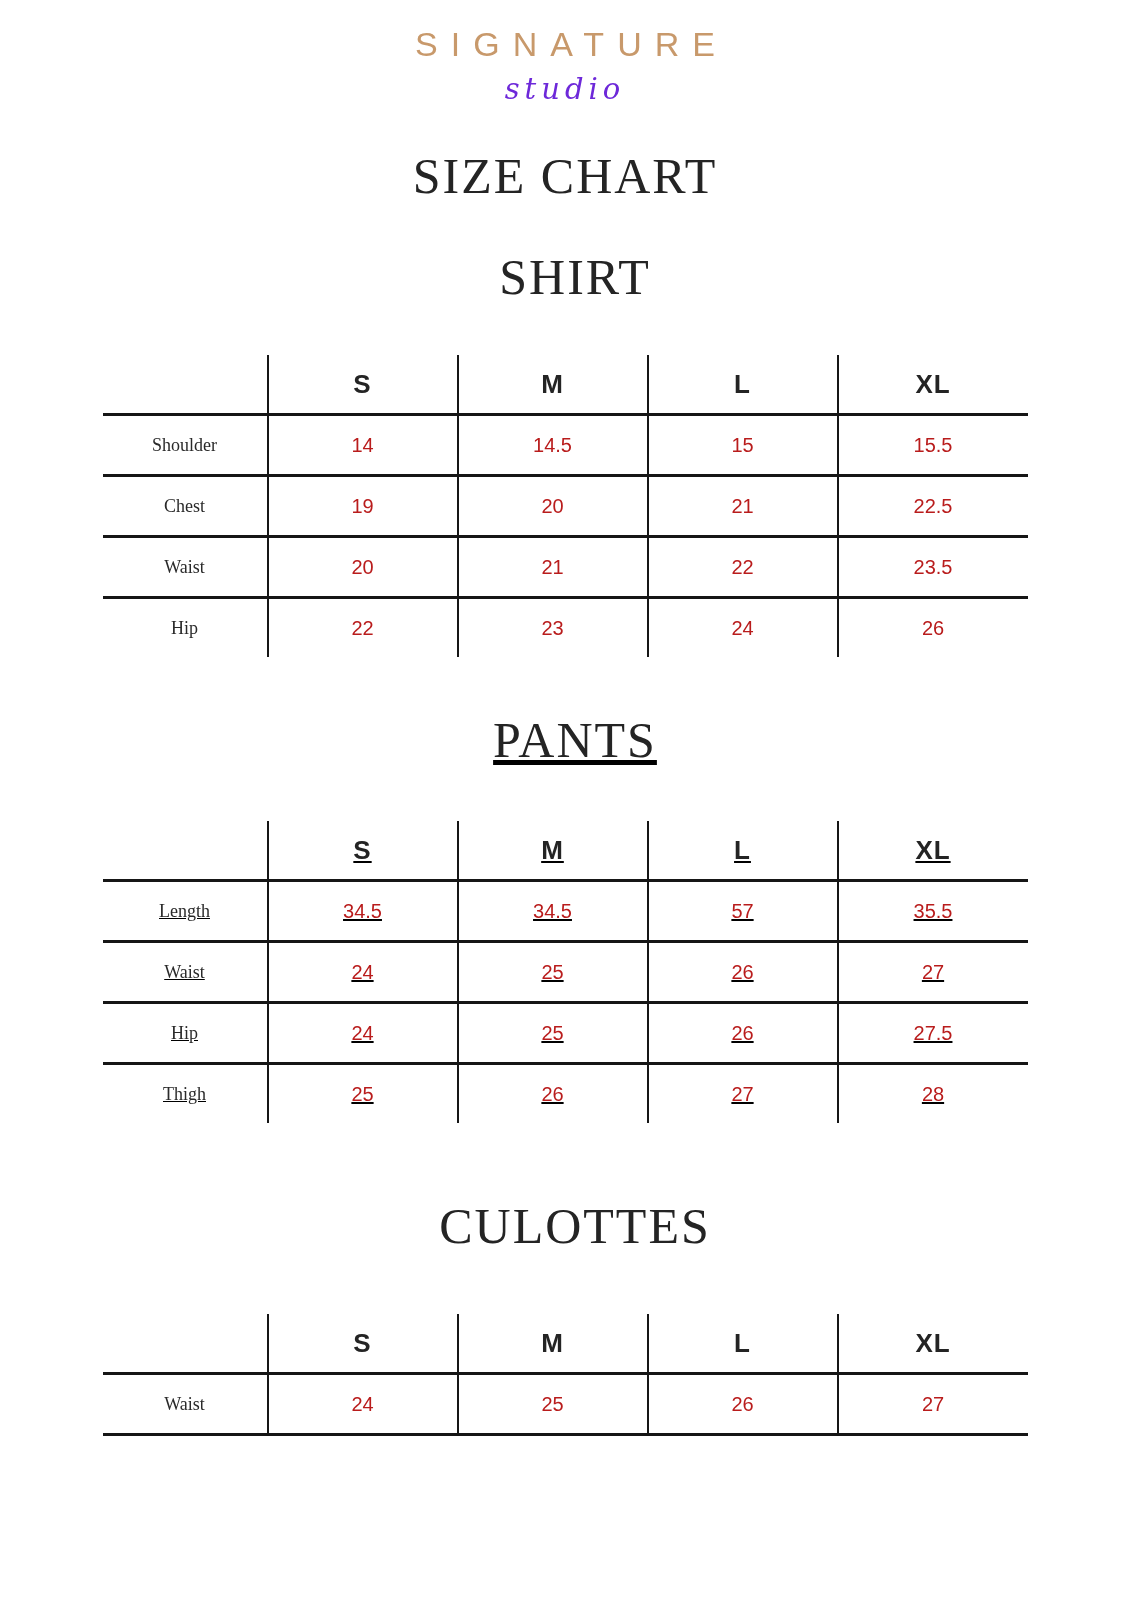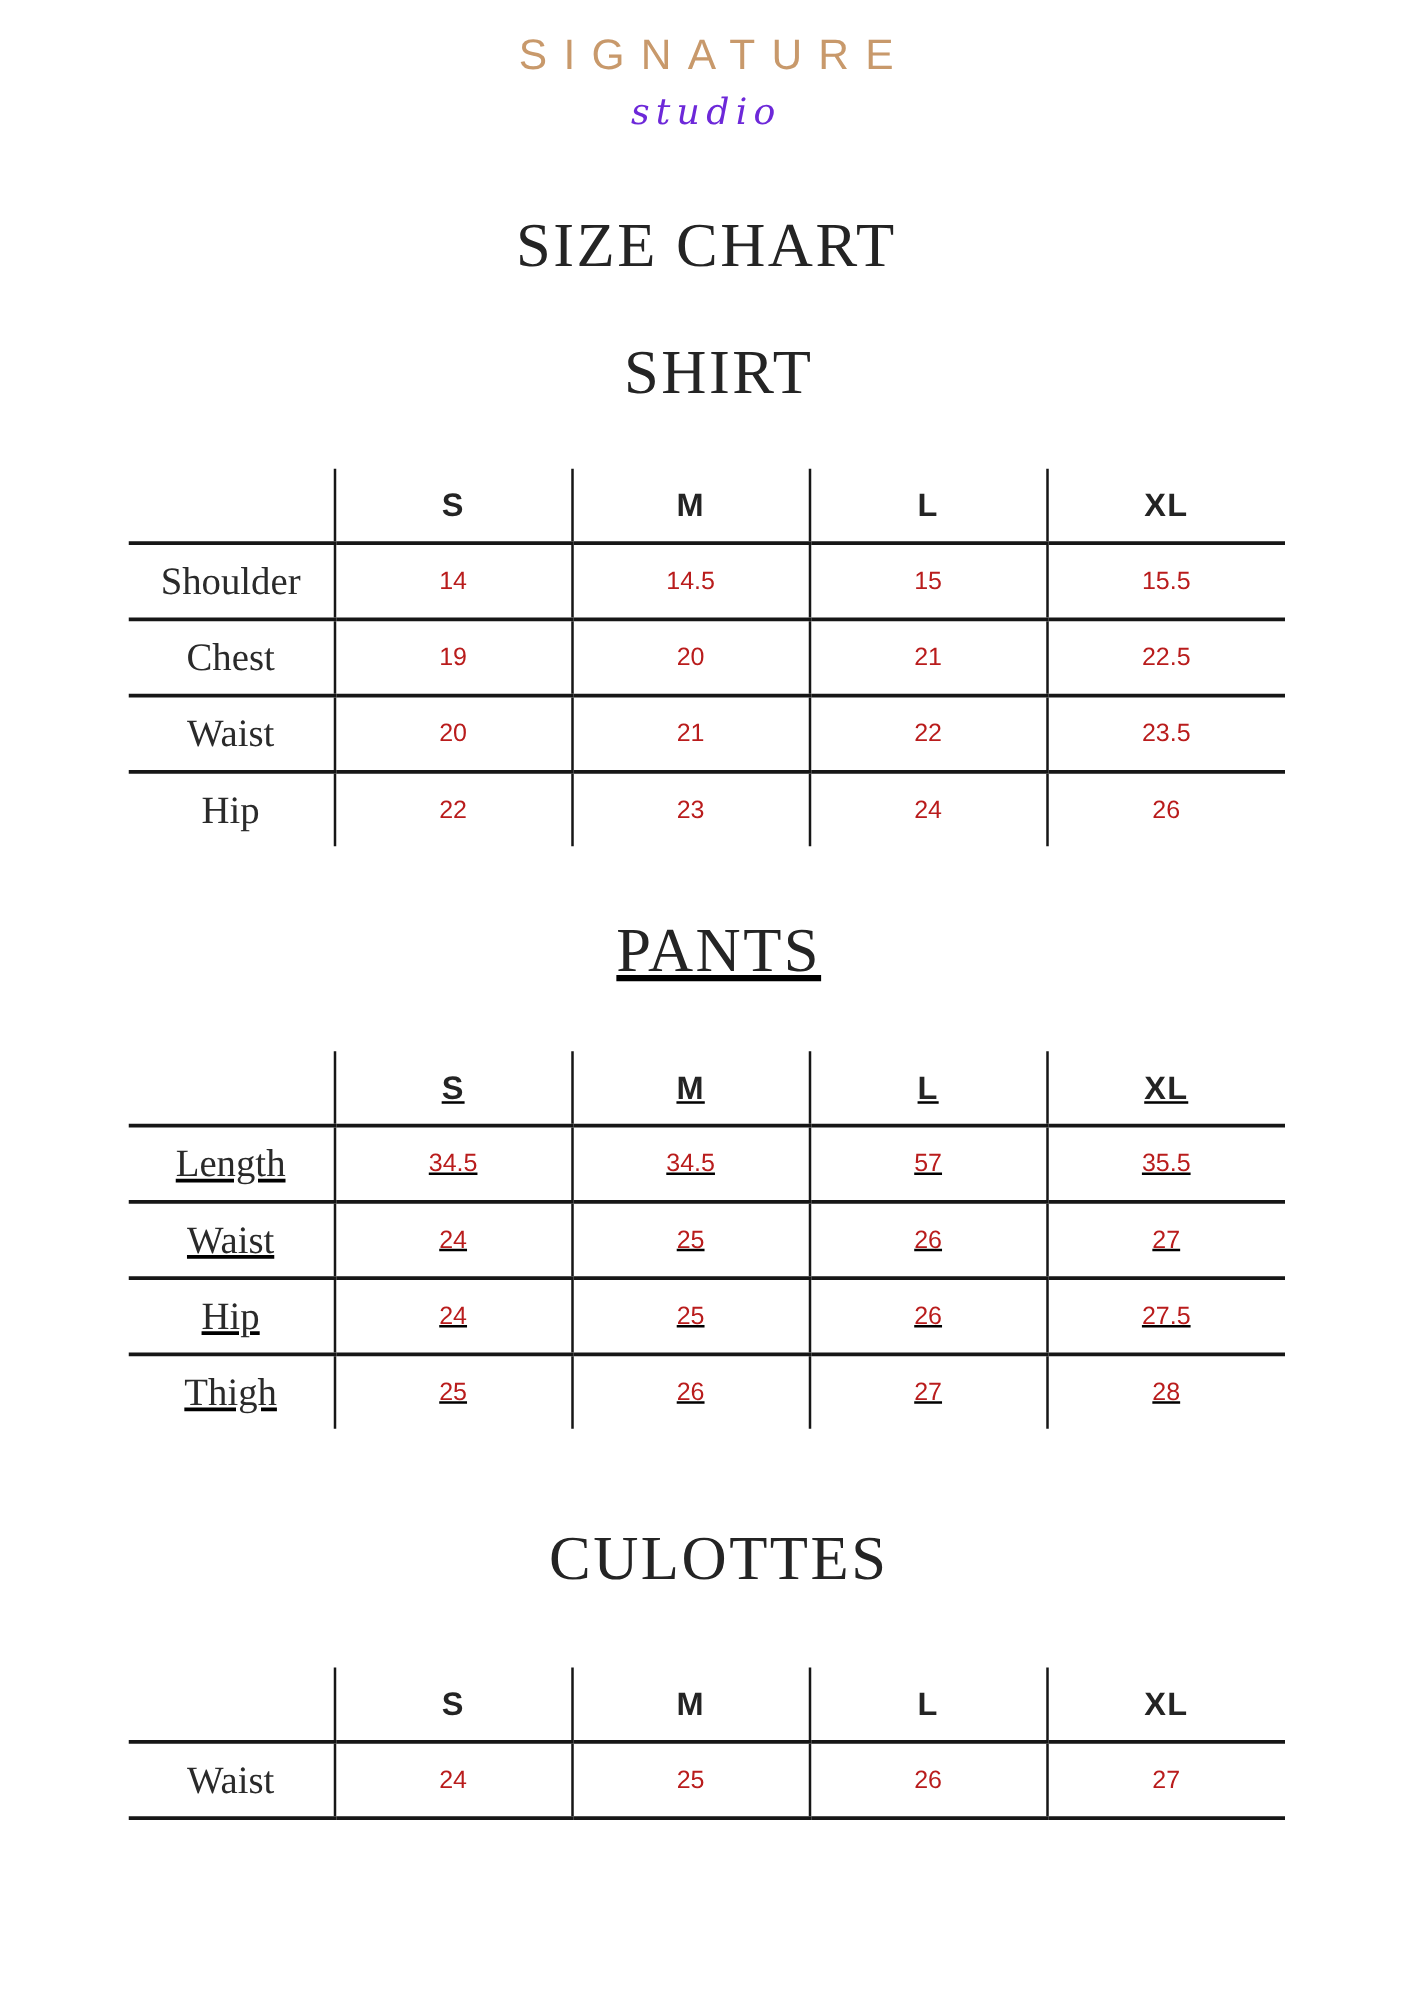--- a/index.html
+++ b/index.html
@@ -44,21 +44,21 @@
   }
 
   
   .page-title {
     font-family: "Liberation Serif", serif;
     font-weight: 400;
     font-size: 50px;
     line-height: 1.1;
     letter-spacing: 2px;
     color: #242424;
-    margin-top: 60px;
+    margin-top: 40px;
   }
   .section-title {
     font-family: "Liberation Serif", serif;
     font-weight: 400;
     font-size: 50px;
     line-height: 1.1;
     letter-spacing: 2px;
     color: #242424;
     padding-left: 20px;
   }
@@ -104,21 +104,21 @@
 
   table.size-table thead th.size-col {
     font-family: "Liberation Sans", sans-serif;
     font-weight: 700;
     font-size: 26px;
     letter-spacing: 1px;
     color: #242424;
   }
   table.size-table tbody th.row-label {
     font-family: "Liberation Serif", serif;
-    font-size: 31px;
+    font-size: 18px;
     color: #2a2a2a;
     text-align: center;
   }
   table.size-table tbody td.cell-value {
     font-family: "Liberation Sans", sans-serif;
     font-size: 20px;
     color: #b91c1c;
   }
 </style>
 </head>

